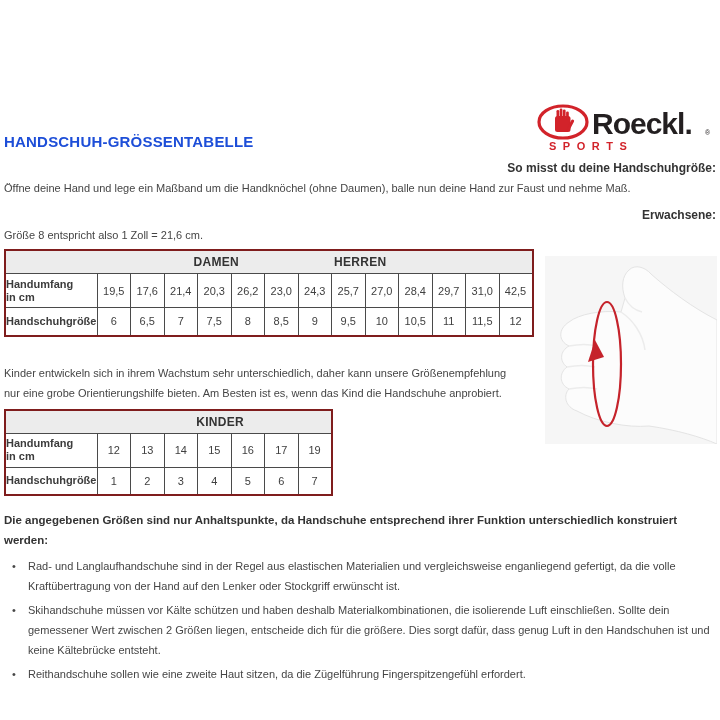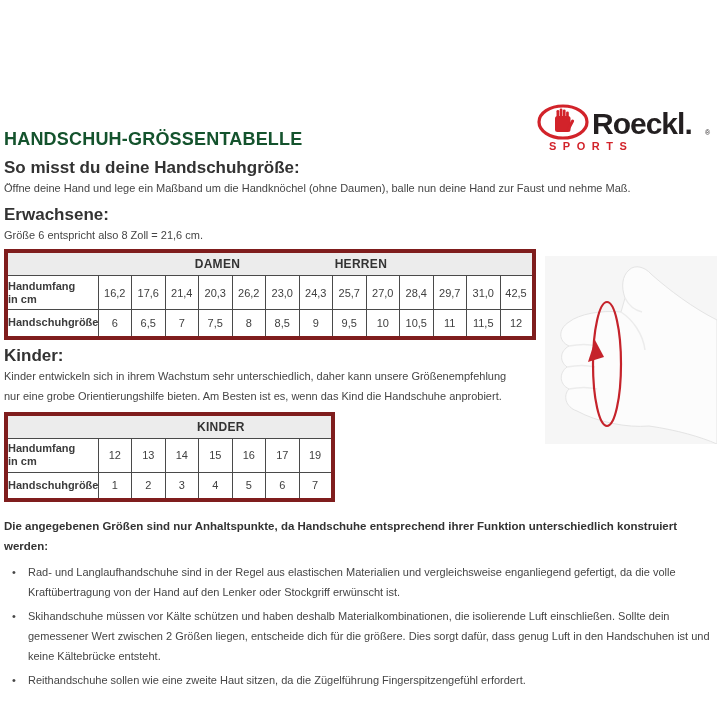--- a/index.html
+++ b/index.html
@@ -5,36 +5,36 @@
   html,body { margin:0; padding:0; background:#ffffff; }
   .page {
     position:relative; width:720px; height:720px; background:#ffffff;
     font-family:"Liberation Sans", sans-serif; color:#404040; overflow:hidden;
   }
   .content { position:absolute; left:4px; top:104px; width:712px; }
 
   
   .header { position:relative; height:46px; }
   .page-title {
-    position:absolute; left:0; bottom:0; font-size:18px; font-weight:bold;
-    color:#14532d; letter-spacing:0.2px; white-space:nowrap;
+    position:absolute; left:0; bottom:0; font-size:15px; font-weight:bold;
+    color:#1d4ed8; letter-spacing:0.2px; white-space:nowrap;
   }
   .logo { position:absolute; right:0; top:-2px; width:180px; height:50px; }
   .logo svg text { font-family:"Liberation Sans", sans-serif; }
 
   
-  .h-small { font-size:17px; font-weight:bold; color:#333333; line-height:20px; margin-top:8px; }
+  .h-small { font-size:12px; font-weight:bold; color:#333333; line-height:20px; margin-top:8px;text-align:right; }
   .body-line { font-size:11px; line-height:20px; color:#454545; }
   .mt7 { margin-top:7px; }
   .mt6 { margin-top:6px; }
 
   
   table.size-table {
     border-collapse:collapse; table-layout:fixed; background:#ffffff;
-    border:4px solid #7f1d1d; margin-top:4px;
+    border:2px solid #7f1d1d; margin-top:4px;
   }
   table.size-table td, table.size-table th { border:1px solid #4a4a4a; padding:0; }
   table.adults { width:528px; }
   table.kids-table { width:327px; }
   col.col-label { width:92px; }
   col.col-val { width:33.5px; }
 
   tr.group-row td { height:22px; background:#ececec; position:relative; }
   .group-label {
     position:absolute; top:50%; transform:translate(-50%,-50%);
@@ -88,21 +88,21 @@
           <text x="169" y="33" font-size="7" fill="#231f20">®</text>
           <text x="13" y="48" font-size="11" font-weight="bold" fill="#d2232a" letter-spacing="6.5">SPORTS</text>
         </svg>
       </div>
     </div>
 
     <div class="h-small">So misst du deine Handschuhgröße:</div>
     <div class="body-line">Öffne deine Hand und lege ein Maßband um die Handknöchel (ohne Daumen), balle nun deine Hand zur Faust und nehme Maß.</div>
 
     <div class="h-small mt7">Erwachsene:</div>
-    <div class="body-line">Größe 6 entspricht also 8 Zoll = 21,6 cm.</div>
+    <div class="body-line">Größe 8 entspricht also 1 Zoll = 21,6 cm.</div>
 
     <table class="size-table adults">
       <colgroup>
         <col class="col-label">
         <col class="col-val">
           <col class="col-val">
           <col class="col-val">
           <col class="col-val">
         <col class="col-val">
           <col class="col-val">
@@ -119,21 +119,21 @@
         <td colspan="14">
           <span class="group-label pos-damen">DAMEN</span>
           <span class="group-label pos-herren">HERREN</span>
         </td>
       </tr>
       <tr class="umfang-row">
         <th class="row-label">
           <div>Handumfang</div>
           <div>in cm</div>
         </th>
-        <td class="size-cell">16,2</td>
+        <td class="size-cell">19,5</td>
         <td class="size-cell">17,6</td>
         <td class="size-cell">21,4</td>
         <td class="size-cell">20,3</td>
         <td class="size-cell">26,2</td>
         <td class="size-cell">23,0</td>
         <td class="size-cell">24,3</td>
         <td class="size-cell">25,7</td>
         <td class="size-cell">27,0</td>
         <td class="size-cell">28,4</td>
         <td class="size-cell">29,7</td>

